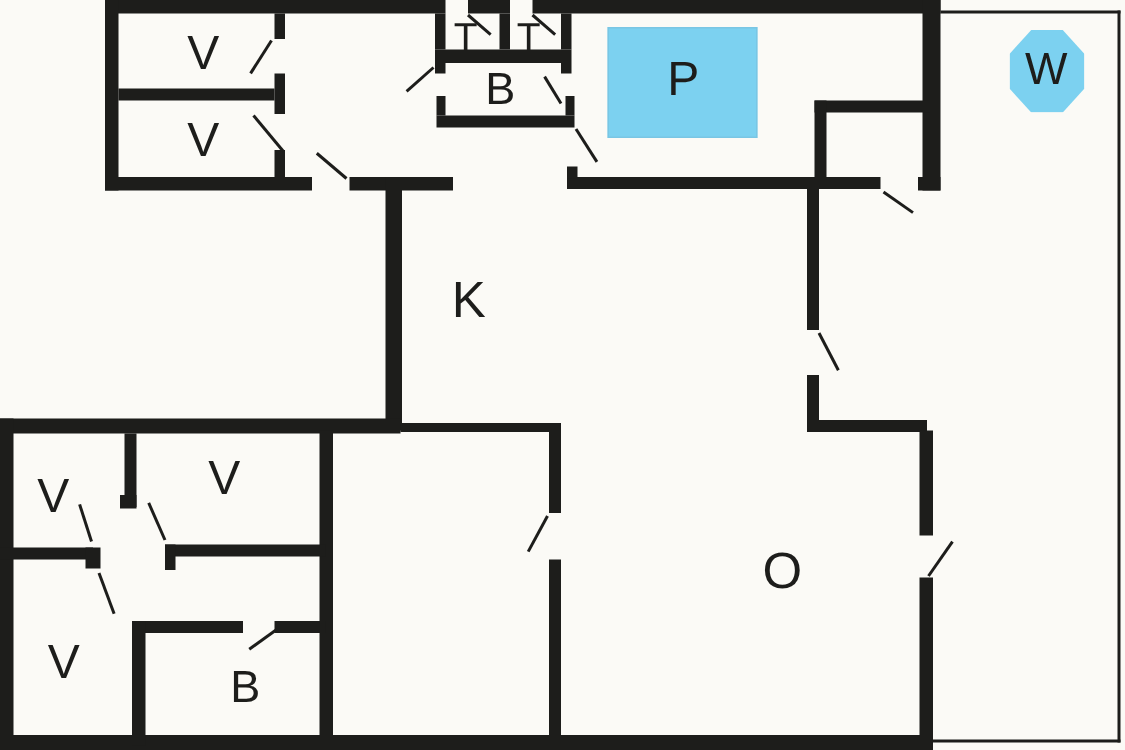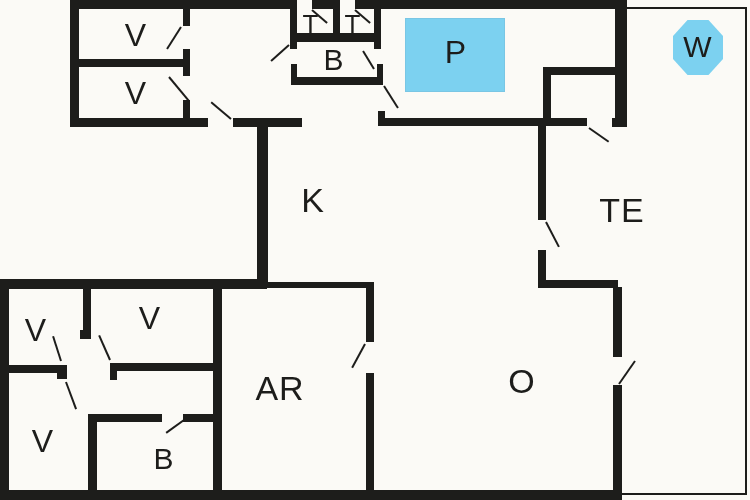--- a/index.html
+++ b/index.html
@@ -121,20 +121,18 @@
     <div class="door" style="left: 66px; top: 381px; width: 28.7924px; transform: rotate(69.6769deg);"></div>
     <div class="door" style="left: 184px; top: 419px; width: 22.2036px; transform: rotate(144.162deg);"></div>
     <div class="label" style="left: 136px; top: 35px; font-size: 32px;">V</div>
     <div class="label" style="left: 136px; top: 93px; font-size: 32px;">V</div>
     <div class="label" style="left: 311px; top: 24px; font-size: 26px;">T</div>
     <div class="label" style="left: 353px; top: 24px; font-size: 26px;">T</div>
     <div class="label" style="left: 334px; top: 60px; font-size: 30px;">B</div>
     <div class="label" style="left: 456px; top: 52px; font-size: 32px;">P</div>
     <div class="label" style="left: 698px; top: 47px; font-size: 30px;">W</div>
     <div class="label" style="left: 313px; top: 200px; font-size: 34px;">K</div>
-    <div class="label" style="left: 622px; top: 210px; font-size: 34px;">TE</div>
-    <div class="label" style="left: 280px; top: 388px; font-size: 34px;">AR</div>
     <div class="label" style="left: 522px; top: 381px; font-size: 34px;">O</div>
     <div class="label" style="left: 150px; top: 318px; font-size: 32px;">V</div>
     <div class="label" style="left: 36px; top: 330px; font-size: 32px;">V</div>
     <div class="label" style="left: 43px; top: 441px; font-size: 32px;">V</div>
     <div class="label" style="left: 164px; top: 459px; font-size: 30px;">B</div>
   </div>
 
 </body></html>

